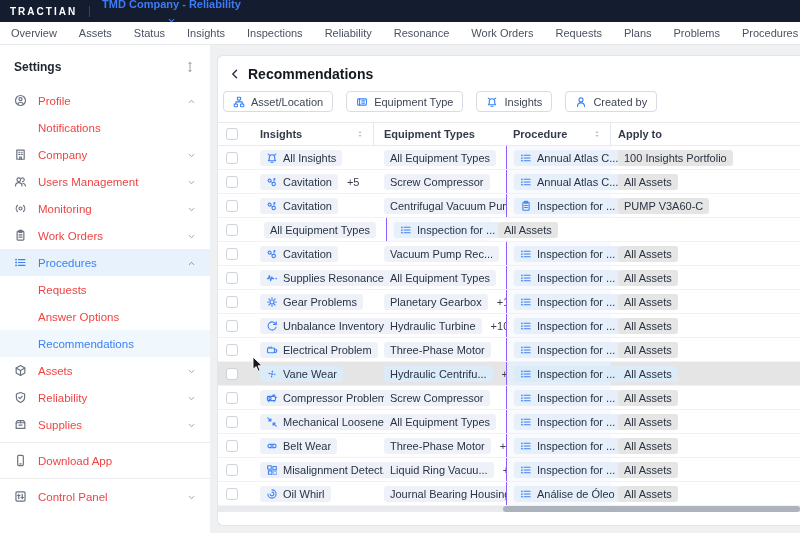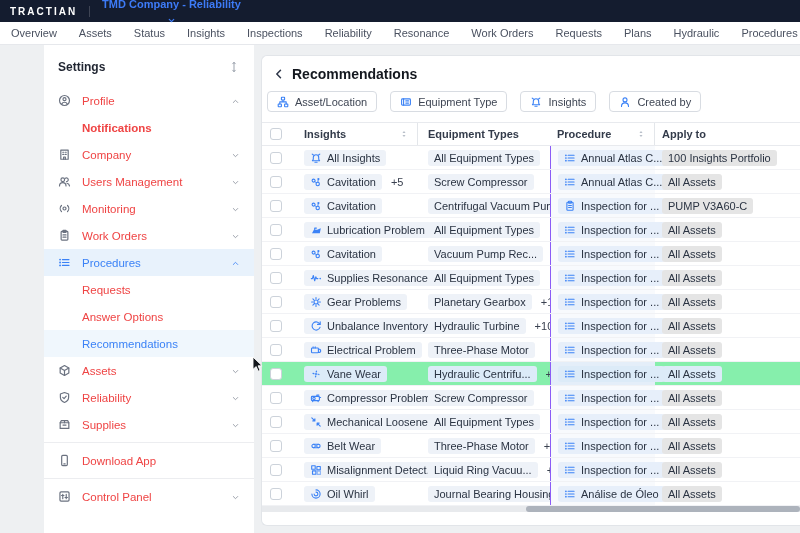--- a/index.html
+++ b/index.html
@@ -12,21 +12,21 @@
   .logo{ color:#fff; font-size:10px; font-weight:700; letter-spacing:2px; }
   .topbar-div{ width:1px; height:11px; background:rgba(255,255,255,.18); margin:0 12px; }
   .company{ display:flex; align-items:center; gap:6px; color:#3d7bf7; font-size:11px; font-weight:700; cursor:pointer;flex-direction:column; }
   .company .ic svg{ width:9px; height:9px; }
 
   
   .navbar{ height:23px; background:#fff; border-bottom:1px solid #e6e8ec; display:flex; align-items:center; }
   .nav-item{ padding:0 11px; font-size:11px; color:#4a5160; white-space:nowrap; cursor:pointer; }
 
   
-  .body{ position:absolute; top:45px; left:0; right:0; bottom:0; display:flex;padding-left:44px; }
+  .body{ position:absolute; top:45px; left:0; right:0; bottom:0; display:flex; }
 
   
   .sidebar{ width:210px; background:#fff; padding-top:12px; flex:none; overflow:hidden; }
   .sb-head{ display:flex; align-items:center; justify-content:space-between; padding:0 14px; height:20px; margin-bottom:10px; }
   .sb-title{ font-size:12px; font-weight:700; color:#1f2430; }
   .sb-head .ic{ color:#9aa1ac; }
   .sb-item{ height:27px; display:flex; align-items:center; padding:0 14px; cursor:pointer; color:#ef4444; }
   .sb-item .ic{ color:#6b7280; width:14px; flex:none; }
   .sb-item .lbl{ font-size:11.5px; margin-left:10px; position:relative; }
   .sb-item .chev{ margin-left:auto; color:#8a919c; }
@@ -50,21 +50,21 @@
     border:1px solid #d8dce2; border-radius:4px; font-size:11px; color:#3f4654; cursor:pointer; }
   .fbtn .ic{ color:#3b82f6; }
 
   
   .table{ margin-top:10px; display:flex; flex-direction:column; flex:1; }
   .thead{ height:24px; display:flex; align-items:stretch; border-top:1px solid #e8eaee; border-bottom:1px solid #e8eaee;
     font-size:11px; font-weight:700; color:#333b4a; }
   .thead>div{ display:flex; align-items:center; }
   .trow{ height:24px; display:flex; align-items:stretch; border-bottom:1px solid #f1f2f5; font-size:11px; color:#2a3342; }
   .trow>div{ display:flex; align-items:center; }
-  .trow.hl{ background:#86efac; }
+  .trow.hl{ background:#e5e5e5; }
   .c-check{ width:36px; padding-left:8px; flex:none; }
   .c-insight{ width:120px; padding-left:6px; flex:none; }
   .c-equip{ width:132px; padding-left:10px; flex:none; }
   .c-proc{ width:105px; padding-left:7px; flex:none; }
   .c-apply{ flex:1; padding-left:7px; }
   .thead .c-insight, .thead .c-proc{ border-right:1px solid #e3e6ea; }
   .trow .c-proc{ background:#f8fafd; border-left:1px solid #8b5cf6; }
   .trow.hl .c-proc{ background:#e4eef9; }
   .sort{ margin-left:auto; margin-right:8px; color:#b9bfc9; display:flex; }
   .sort svg{ width:10px; height:10px; }
@@ -109,21 +109,21 @@
       <div class="nav-item">Overview</div>
       <div class="nav-item">Assets</div>
       <div class="nav-item">Status</div>
       <div class="nav-item">Insights</div>
       <div class="nav-item">Inspections</div>
       <div class="nav-item">Reliability</div>
       <div class="nav-item">Resonance</div>
       <div class="nav-item">Work Orders</div>
       <div class="nav-item">Requests</div>
       <div class="nav-item">Plans</div>
-      <div class="nav-item">Hydraulic</div>
+      <div class="nav-item">Problems</div>
       <div class="nav-item">Procedures</div>
       <div class="nav-item">Metrics</div>
     </div>
 
   <div class="body">
 
     <div class="sidebar">
       <div class="sb-head">
         <span class="sb-title">Settings</span>
         <span class="ic">
@@ -140,21 +140,21 @@
                 <circle cx="6" cy="4.8" r="1.4"></circle>
                 <path d="M3.5 9.3a2.7 2.7 0 0 1 5 0"></path>
               </svg>
             </span>
             <span class="lbl">Profile</span>
             <span class="chev"><svg viewBox="0 0 12 12" fill="none" stroke="currentColor" stroke-width="1.1" stroke-linecap="round" stroke-linejoin="round">
                 <path d="M3 7.4 6 4.4 9 7.4"></path>
               </svg></span>
           </div>
           <div class="sb-item sb-sub">
-            <span class="lbl" style="margin-left: 0px; font-weight: bold;">Notifications</span>
+            <span class="lbl" style="margin-left: 0px;">Notifications</span>
           </div>
           <div class="sb-item">
             <span class="ic ic13">
               <svg viewBox="0 0 12 12" fill="none" stroke="currentColor" stroke-width="1.1" stroke-linecap="round" stroke-linejoin="round">
                 <rect x="2.6" y="1.9" width="6.8" height="8.5"></rect>
                 <path d="M4.4 3.9h.9M6.7 3.9h.9M4.4 5.9h.9M6.7 5.9h.9M5.2 10.4V8.3h1.6v2.1"></path>
               </svg>
             </span>
             <span class="lbl">Company</span>
             <span class="chev"><svg viewBox="0 0 12 12" fill="none" stroke="currentColor" stroke-width="1.1" stroke-linecap="round" stroke-linejoin="round">
@@ -479,31 +479,20 @@
               <div class="c-apply">
                 <span class="pill pill-apply">
                   <span>PUMP V3A60-C</span>
                 </span>
               </div>
             </div>
             <div class="trow">
               <div class="c-check">
                 <span class="cb"></span>
               </div>
-              <div class="c-insight">
-                <span class="pill">
-                  <span class="ic">
-                    <svg viewBox="0 0 12 12" fill="none" stroke="currentColor" stroke-width="1.1" stroke-linecap="round" stroke-linejoin="round">
-                      <path d="M2 9.2 3.9 5.7h3.3l3.6-1.5-1 5z" fill="currentColor" stroke="none"></path>
-                      <path d="M4.7 5.5V4.1h1.7"></path>
-                    </svg>
-                  </span>
-                  <span>Lubrication Problem</span>
-                </span>
-              </div>
               <div class="c-equip">
                 <span class="pill">
                   <span>All Equipment Types</span>
                 </span>
               </div>
               <div class="c-proc">
                 <span class="pill pill-proc">
                   <span class="ic">
                     <svg viewBox="0 0 12 12" fill="none" stroke="currentColor" stroke-width="1.1" stroke-linecap="round" stroke-linejoin="round">
                       <path d="M4.1 3.3h6M4.1 6h6M4.1 8.7h6"></path>

